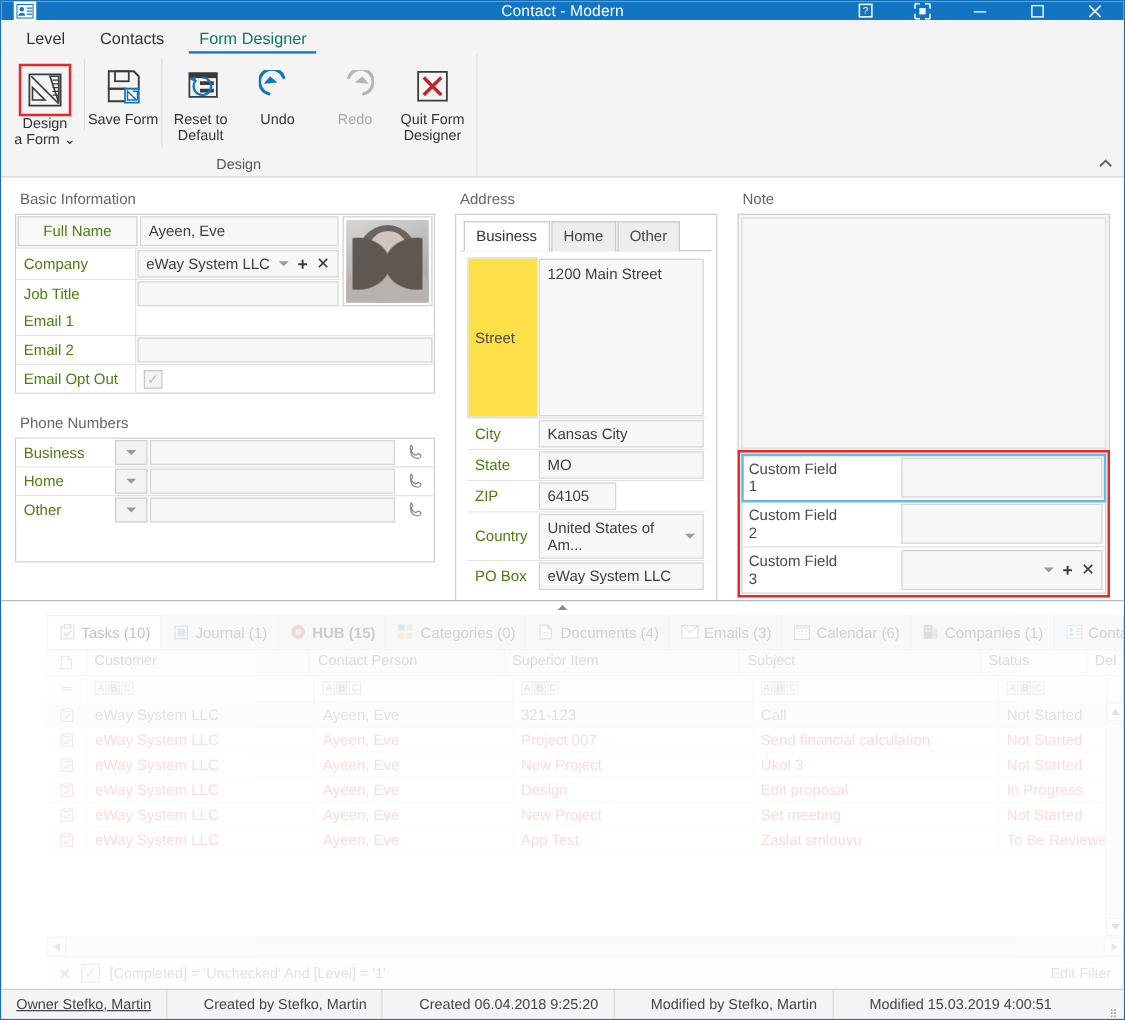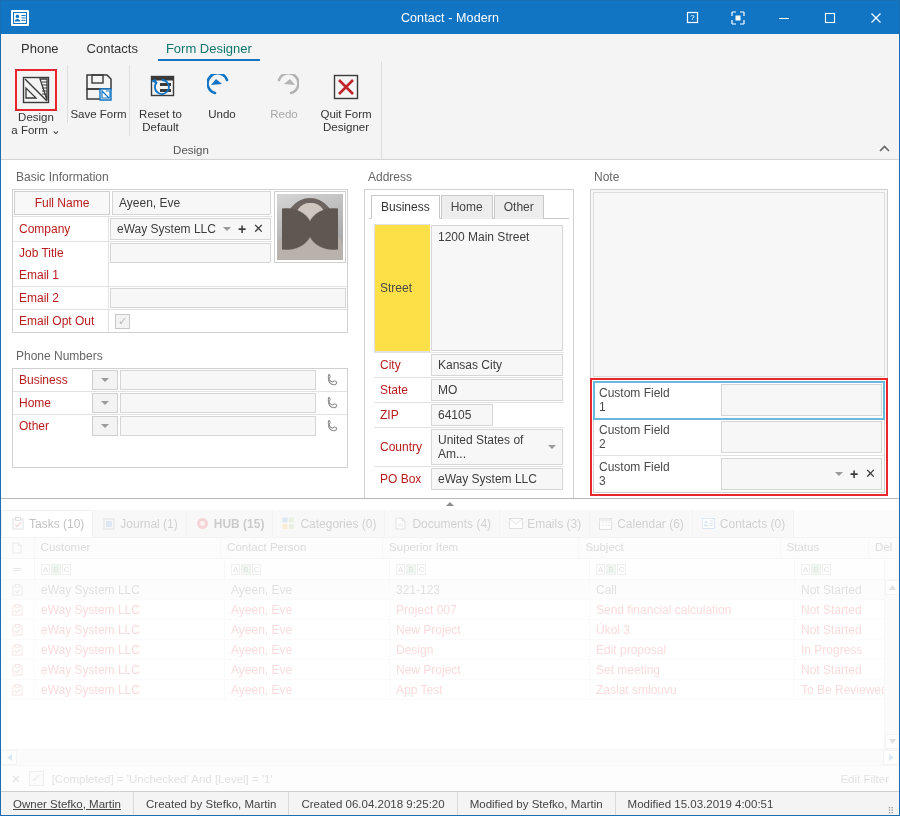--- a/index.html
+++ b/index.html
@@ -17,21 +17,21 @@
     position: relative;
     border: 1px solid #1a6fb4;
     background: #fff;
     display: flex;
     flex-direction: column;
     overflow: hidden;
   }
 
   
   .titlebar {
-    height: 33px;
+    height: 15px;
     background: #1275c4;
     color: #fff;
     display: flex;
     align-items: center;
     flex: 0 0 auto;
     position: relative;
   }
   .titlebar .app-icon {
     width: 18px; height: 16px;
     margin-left: 10px;
@@ -168,21 +168,21 @@
   .panel-box {
     border: 1px solid #d0d0d0;
     background: #fff;
     margin: 0 8px;
   }
 
   .frow { display: flex; border-bottom: 1px solid #e2e2e2; }
   .frow:last-child { border-bottom: none; }
   .flabel {
     font-size: 12px;
-    color: #b91c1c;
+    color: #4d7c0f;
     padding: 4px 6px;
     min-width: 96px;
     display: flex; align-items: center;
     border-right: 1px solid #e2e2e2;
     background: #fff;
   }
   .flabel.btnlike {
     justify-content: center;
     background: #f8f8f8;
     border: 1px solid #cfcfcf;
@@ -403,21 +403,21 @@
 
   
   .bottom {
     flex: 1 1 auto;
     display: flex;
     flex-direction: column;
     background: #fff;
     opacity: 1;
     min-height: 0;
   }
-  .faded { opacity: .30; }
+  .faded { opacity: .30; padding-left: 36px; }
 
   .gtabs {
     display: flex;
     height: 28px;
     background: #f2f2f2;
     align-items: stretch;
     border-bottom: 1px solid #dadada;
     overflow: hidden;
     flex: 0 0 auto;
   }
@@ -546,20 +546,21 @@
 
   
   .statusbar {
     height: 24px;
     background: #f4f4f4;
     border-top: 1px solid #cfcfcf;
     display: flex; align-items: flex-end;
     font-size: 11.5px;
     color: #444;
     flex: 0 0 auto;
+    gap: 17px;
   }
   .sitem {
     padding: 0 12px;
     border-right: 1px solid #d9d9d9;
     line-height: 22px;
     height: 100%;
     display: flex; align-items: center;
     white-space: nowrap;
   }
   .sitem.link { text-decoration: underline; }
@@ -613,21 +614,21 @@
       </div>
       <div class="win-btn close">
         <svg width="16" height="16" viewBox="0 0 16 16">
             <path d="M3.5 3.5l9 9M12.5 3.5l-9 9" stroke="#fff" stroke-width="1.2"></path>
           </svg>
       </div>
     </div>
   </div>
 
   <div class="ribbon-tabs">
-    <div class="ribbon-tab">Phone</div>
+    <div class="ribbon-tab">Level</div>
     <div class="ribbon-tab">Contacts</div>
     <div class="ribbon-tab active">Form Designer</div>
   </div>
 
   <div class="ribbon-body">
     <div class="ribbon-group">
       <div class="ribbon-group-items">
 
         <div class="rbtn selected">
           <div class="ico">
@@ -957,20 +958,33 @@
           <svg width="13" height="13" viewBox="0 0 13 13">
               <rect x="0.5" y="1.5" width="12" height="11" fill="#fff" stroke="#9c9c9c"></rect>
               <rect x="0.5" y="1.5" width="12" height="3" fill="#c9c9c9"></rect>
               <path d="M3 6h2M6 6h2M9 6h2M3 8.5h2M6 8.5h2M9 8.5h2" stroke="#b8b8b8"></path>
             </svg>
         </span>
         <span>Calendar (6)</span>
       </div>
       <div class="gtab">
         <span class="gtab-icn">
+          <svg width="13" height="13" viewBox="0 0 13 13">
+              <rect x="1" y="1" width="7" height="11" fill="#8f8f8f"></rect>
+              <rect x="8" y="4" width="4" height="8" fill="#b4b4b4"></rect>
+              <rect x="2.3" y="2.3" width="1.4" height="1.4" fill="#fff"></rect>
+              <rect x="5" y="2.3" width="1.4" height="1.4" fill="#fff"></rect>
+              <rect x="2.3" y="5" width="1.4" height="1.4" fill="#fff"></rect>
+              <rect x="5" y="5" width="1.4" height="1.4" fill="#fff"></rect>
+            </svg>
+        </span>
+        <span>Companies (1)</span>
+      </div>
+      <div class="gtab">
+        <span class="gtab-icn">
           <svg width="13" height="11" viewBox="0 0 13 11">
               <rect x="0.5" y="0.5" width="12" height="10" fill="#fff" stroke="#8ab4d8"></rect>
               <circle cx="4" cy="4" r="1.6" fill="#8ab4d8"></circle>
               <path d="M1.8 8.5c0-1.4 1.1-2.2 2.2-2.2s2.2.8 2.2 2.2z" fill="#8ab4d8"></path>
               <path d="M7.5 3h4M7.5 5.2h4M7.5 7.4h4" stroke="#8ab4d8"></path>
             </svg>
         </span>
         <span>Contacts (0)</span>
       </div>
 

